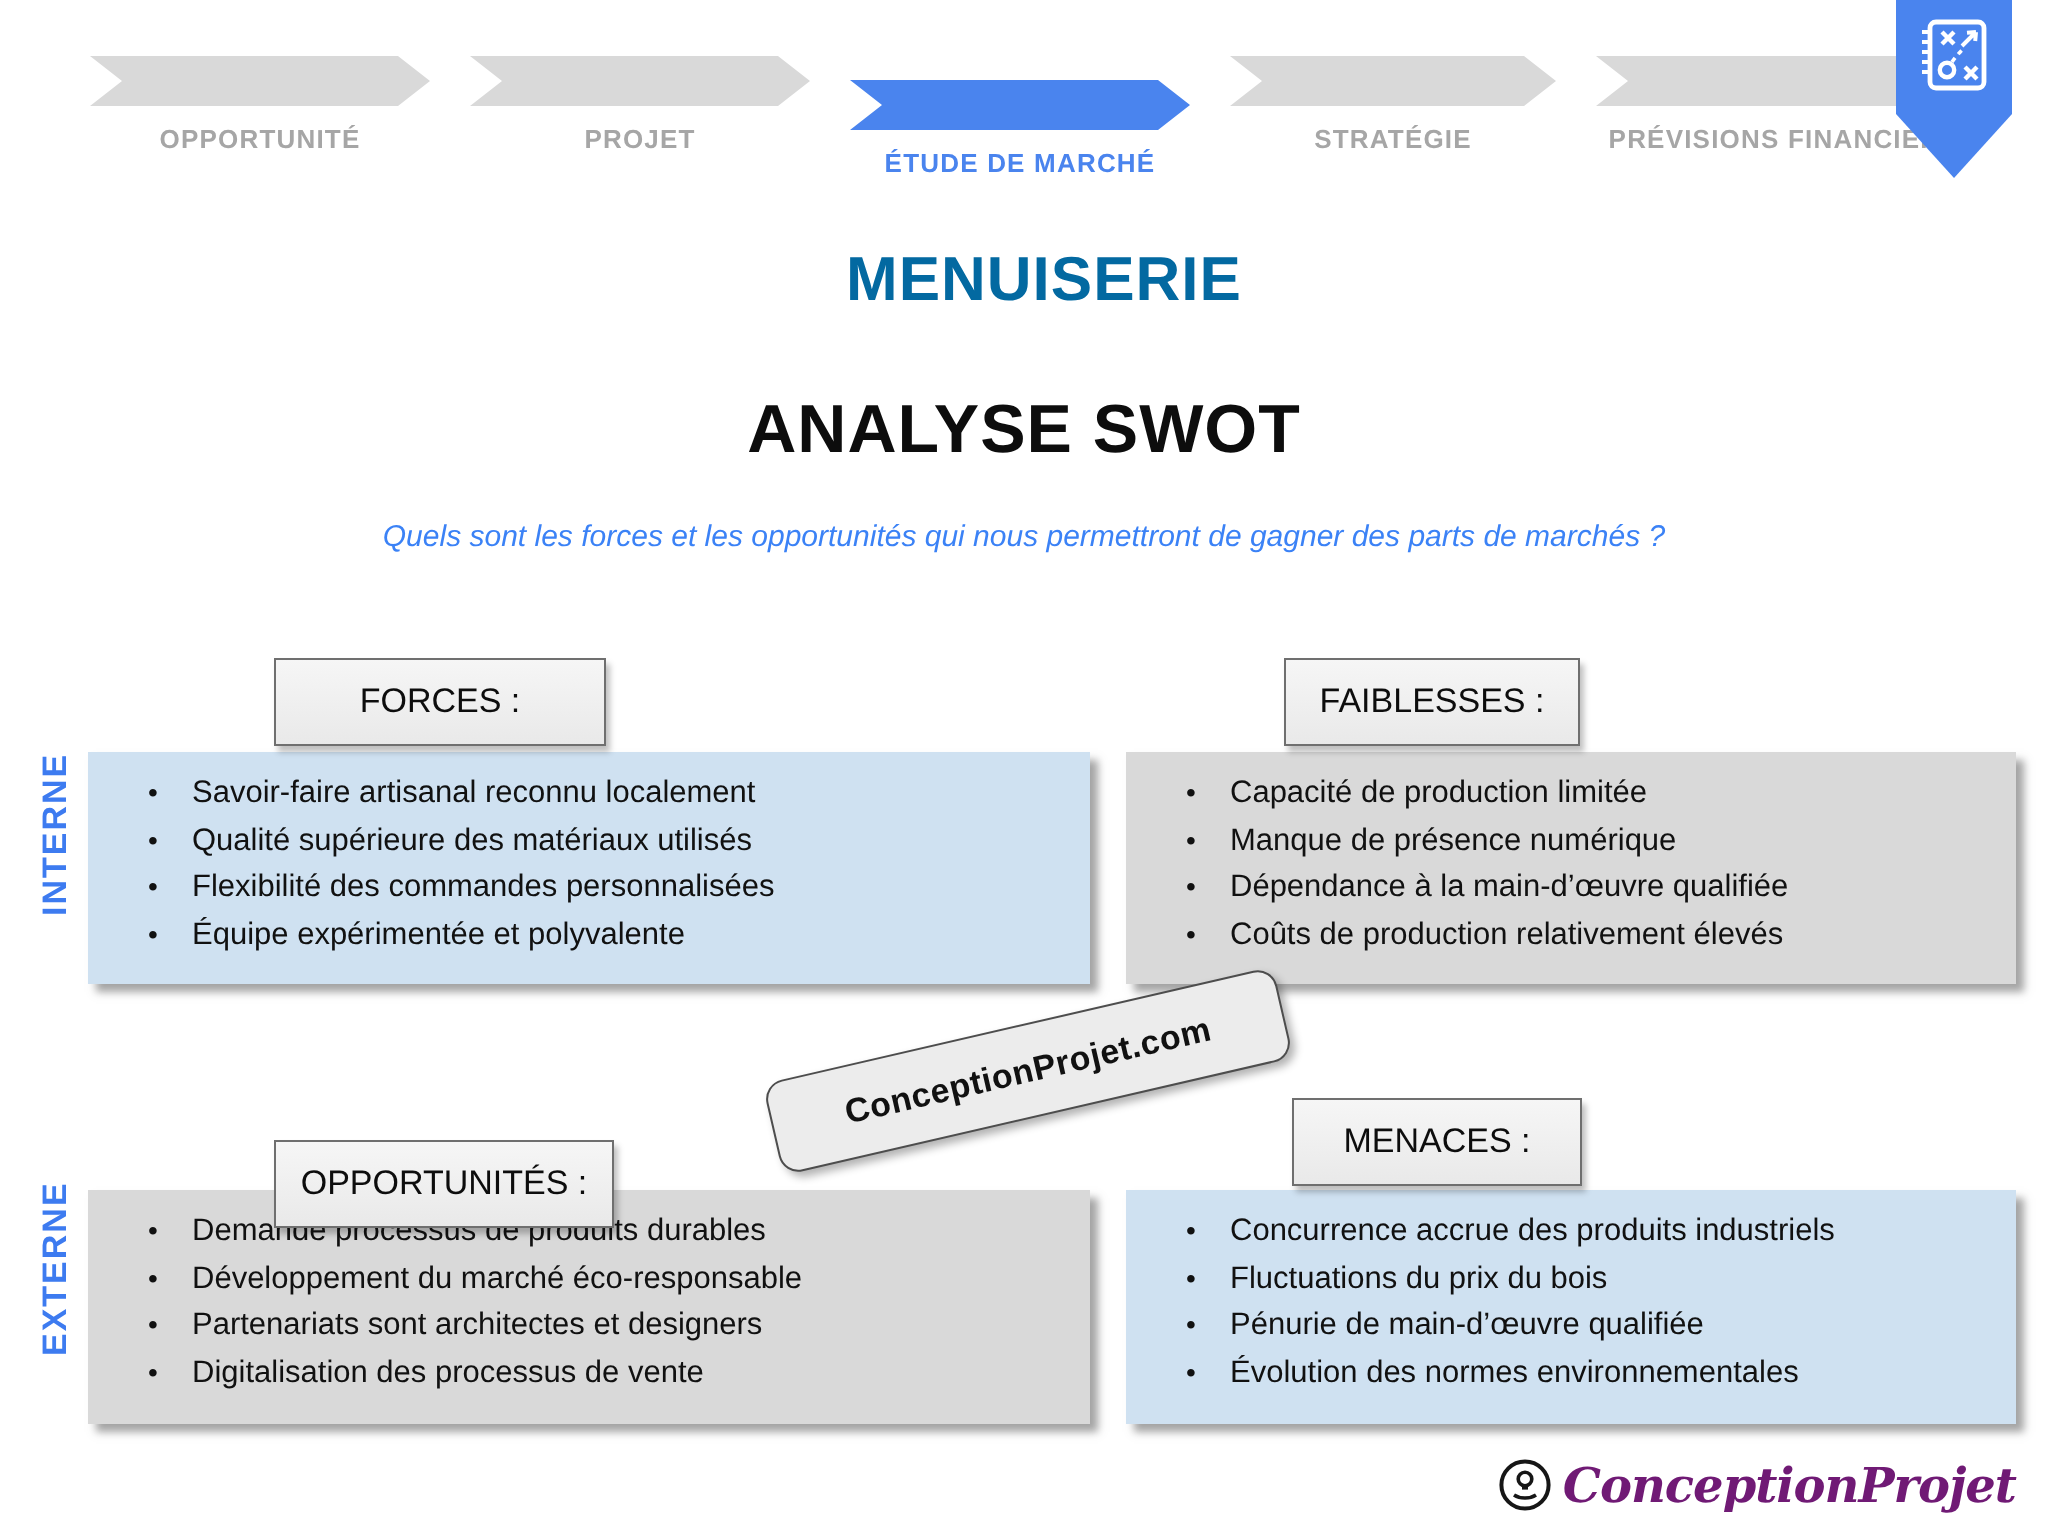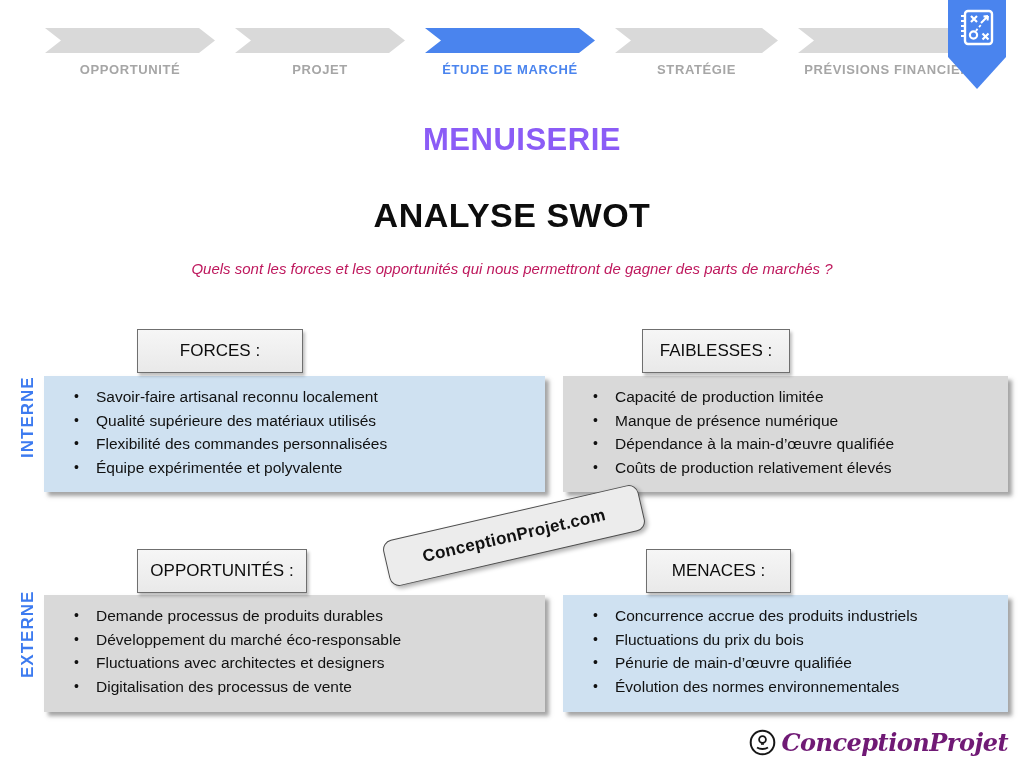--- a/index.html
+++ b/index.html
@@ -6,21 +6,21 @@
   html,body { background:#fff; }
   .slide {
     position:relative; width:1024px; height:768px; background:#ffffff;
     font-family:"Liberation Sans", sans-serif; overflow:hidden;
   }
 
   
   .steps { position:absolute; left:45px; top:28px; display:flex; gap:20px; }
   .step { display:flex; flex-direction:column; }
   .step:nth-child(1){ width:170px; } .step:nth-child(2){ width:170px; }
-  .step:nth-child(3){ width:170px; } .step:nth-child(4){ width:163px; }
+  .step:nth-child(3){ width:170px;margin-top:12px; } .step:nth-child(4){ width:163px; }
   .step:nth-child(5){ width:197px; }
   .step .arrow {
     height:25px; background:#d9d9d9;
     clip-path: polygon(0 0, calc(100% - 16px) 0, 100% 50%, calc(100% - 16px) 100%, 0 100%, 16px 50%);
   }
   .step .step-label {
     margin-top:9px; text-align:center; font-size:13px; font-weight:bold;
     letter-spacing:.6px; color:#a6a6a6; white-space:nowrap;
   }
   .step.active .arrow { background:#4a84ee; }
@@ -30,41 +30,41 @@
   .badge {
     position:absolute; right:18px; top:0; width:58px; height:89px; background:#4a84ee;
     clip-path: polygon(0 0, 100% 0, 100% 64%, 50% 100%, 0 64%);
     display:flex; justify-content:center;
   }
   .badge svg { margin-top:8px; }
 
   
   .sector-title {
     position:absolute; left:0; width:1024px; top:122px; text-align:center;
-    font-size:31px; font-weight:bold; color:#8b5cf6; letter-spacing:.5px;padding-left:20px;
+    font-size:31px; font-weight:bold; color:#0369a1; letter-spacing:.5px;padding-left:20px;
   }
   .main-title {
     position:absolute; left:0; width:1024px; top:196px; text-align:center;
     font-size:34px; font-weight:bold; color:#0d0d0d; letter-spacing:.5px;
   }
   .question { position:absolute; left:0; width:1024px; text-align:center;
-    font-size:15px; font-style:italic; font-weight:500; color:#be185d; }
+    font-size:15px; font-style:italic; font-weight:500; color:#3b82f6; }
   .question.q1 { top:260px; } .question.q2 { top:290px; }
 
   
   .q-label {
     position:absolute; height:44px; border:1.6px solid #6f6f6f; border-radius:0;
     background:linear-gradient(180deg,#f6f6f6,#e9e9e9);
     box-shadow:2px 3px 3px rgba(0,0,0,.25);
     display:flex; align-items:center; justify-content:center;
     font-size:17px; font-weight:normal; color:#0d0d0d; z-index:2;
   }
   #lb-forces       { left:137px; top:329px; width:166px; }
   #lb-faiblesses   { left:642px; top:329px; width:148px; }
-  #lb-opportunites { left:137px; top:549px; width:170px; }
+  #lb-opportunites { left:137px; top:570px; width:170px; }
   #lb-menaces      { left:646px; top:549px; width:145px; }
 
   .panel {
     position:absolute; box-shadow:4px 4px 4px rgba(90,90,90,.55); z-index:1;
     padding:9px 10px 0 30px;
   }
   .panel.blue { background:#cfe1f1; }
   .panel.gray { background:#d9d9d9; }
   #p-forces       { left:44px;  top:376px; width:501px; height:116px; }
   #p-faiblesses   { left:563px; top:376px; width:445px; height:116px; }
@@ -205,21 +205,21 @@
       <li>
           <span class="dot">•</span>
           <span>Demande processus de produits durables</span>
         </li>
       <li>
           <span class="dot">•</span>
           <span>Développement du marché éco-responsable</span>
         </li>
       <li>
           <span class="dot">•</span>
-          <span>Fluctuations avec architectes et designers</span>
+          <span>Partenariats sont architectes et designers</span>
         </li>
       <li>
           <span class="dot">•</span>
           <span>Digitalisation des processus de vente</span>
         </li>
     </ul>
   </div>
 
   <div class="panel blue" id="p-menaces">
     <ul>

